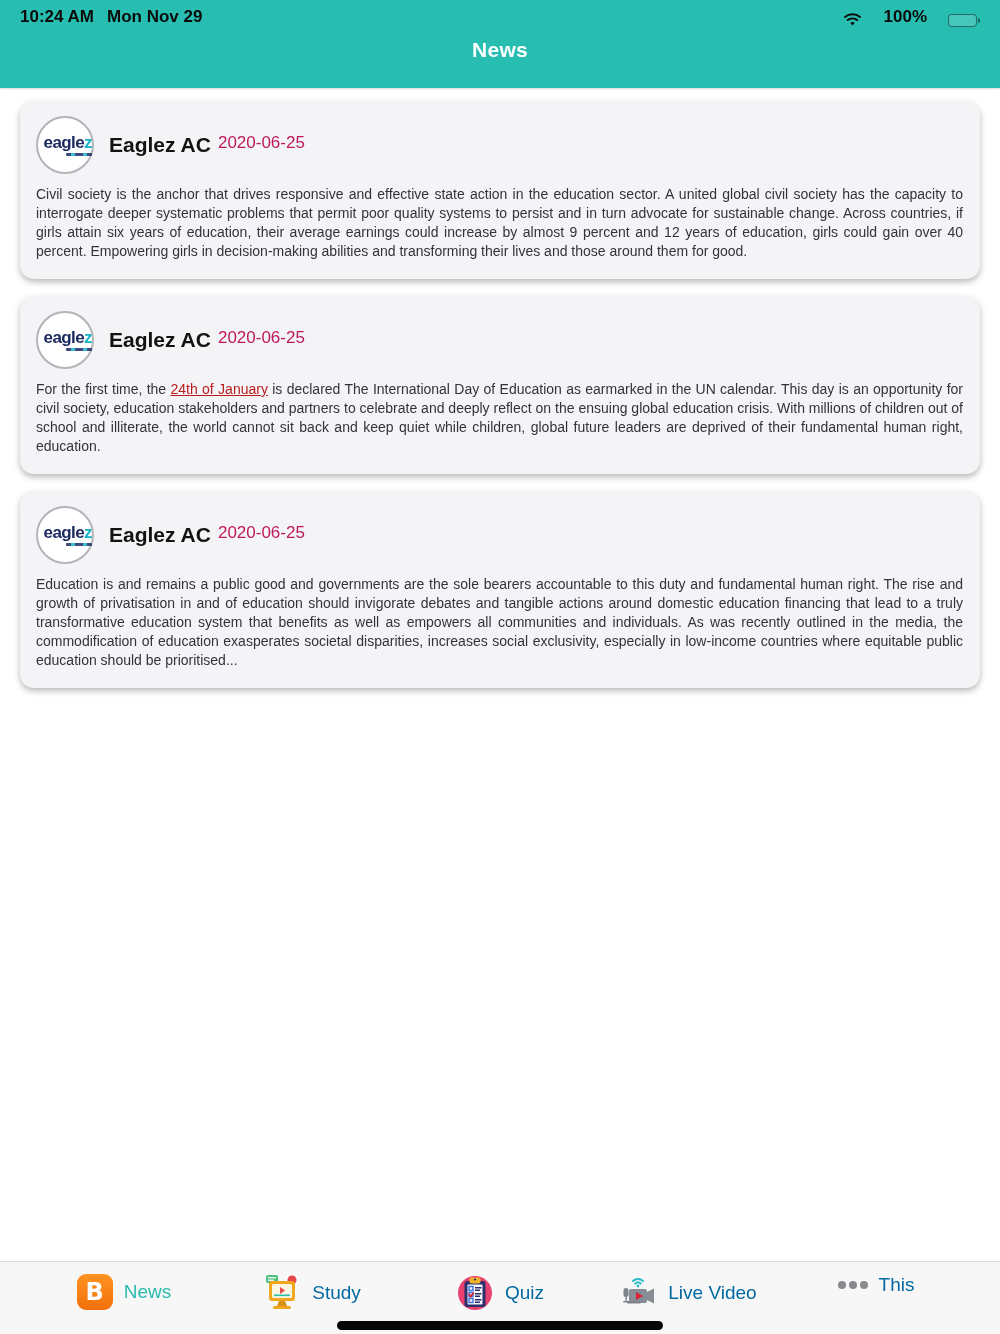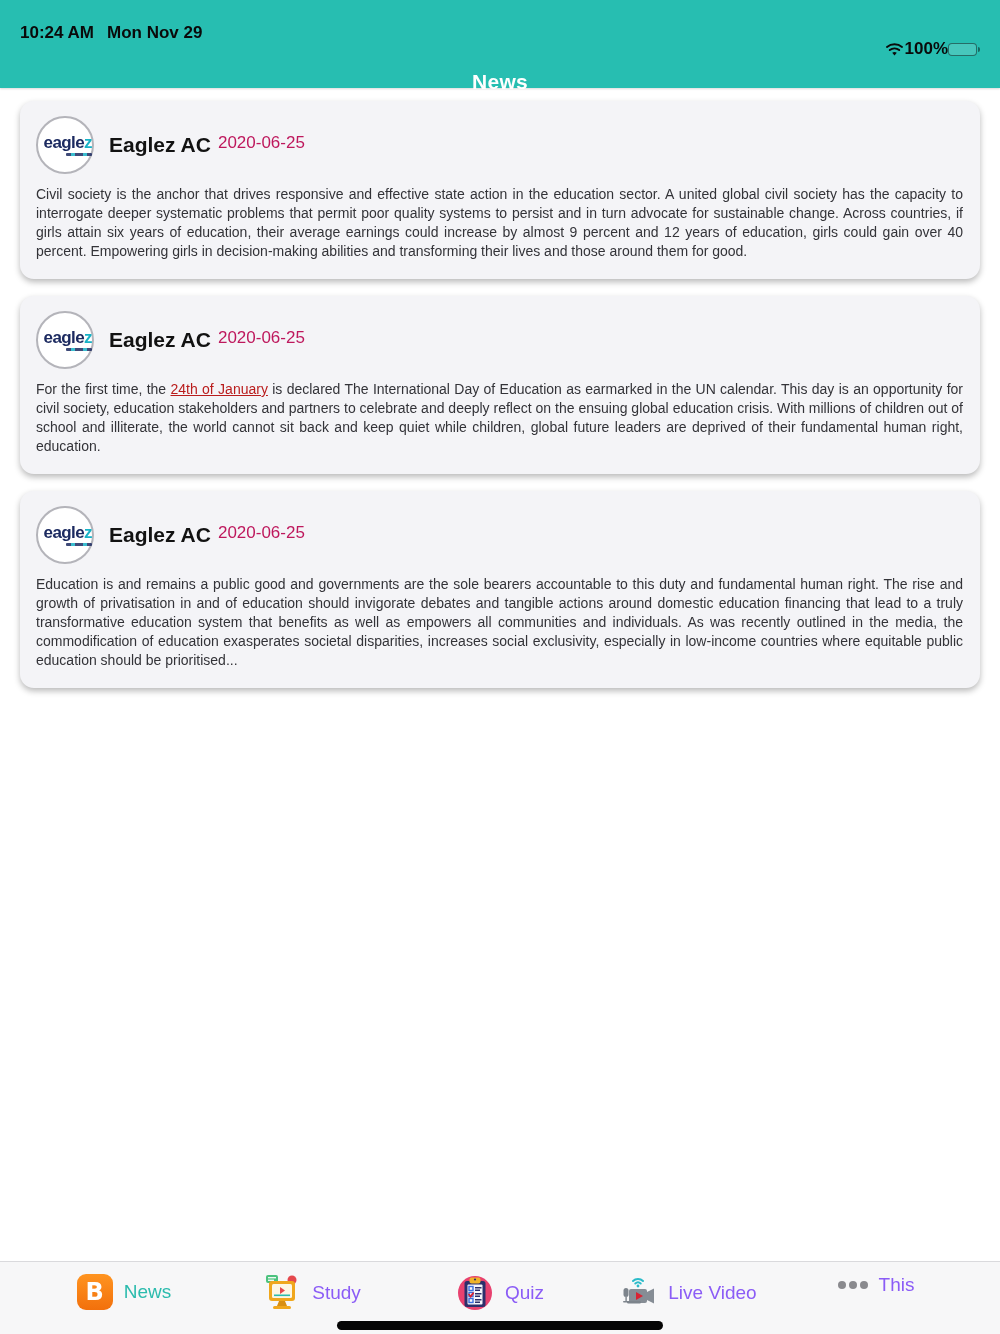--- a/index.html
+++ b/index.html
@@ -9,21 +9,21 @@
     background:#ffffff; font-family:"Liberation Sans", sans-serif;
     overflow:hidden;
   }
   
   .header { background:#27beb1; height:88px; box-shadow:0 1px 2px rgba(0,0,0,.15); }
   .statusbar {
     display:flex; justify-content:space-between; align-items:center;
     padding:7px 20px 0 20px; color:#0a0a0a; font-size:17px; font-weight:bold;
   }
   .sb-left { display:flex; gap:13px; }
-  .sb-right { display:flex; align-items:center; gap:0;margin-top:32px; }
+  .sb-right { display:flex; align-items:flex-end; gap:21px; }
   .wifi-icon { width:21px; height:16px; }
   .battery { display:flex; align-items:center; }
   .battery-body {
     width:29px; height:13px; border:1px solid rgba(0,0,0,.45); border-radius:4px;
     padding:1px; background:rgba(255,255,255,.15);
   }
   .battery-fill { width:100%; height:100%; background:#0a0a0a; border-radius:2px; }
   .battery-nub { width:2px; height:5px; background:rgba(0,0,0,.45); border-radius:0 2px 2px 0; margin-left:1px; }
   .header-title { text-align:center; color:#ffffff; font-size:21px; font-weight:bold; margin-top:11px; letter-spacing:.3px; }
   
@@ -54,21 +54,21 @@
   }
   .body .inline-link { text-decoration:underline; color:#b91c1c; }
   .body.clipped { max-height:104px; overflow:hidden; }
   
   .tabbar {
     position:absolute; left:0; right:0; bottom:0; height:73px;
     background:#f7f7f8; border-top:1px solid #dadadd;
     display:flex; align-items:flex-start; padding:12px 30px 0 30px;
   }
   .tab { flex:1; display:flex; align-items:center; justify-content:center; gap:11px; cursor:pointer; }
-  .tab-label { font-size:19px; color:#8b5cf6; }
+  .tab-label { font-size:19px; color:#0369a1; }
   .tab.active .tab-label { color:#2bbbad; }
   .icon-blogger {
     width:36px; height:36px; border-radius:9px;
     background:linear-gradient(180deg,#ff9420,#f2700c);
     color:#ffffff; display:flex; align-items:center; justify-content:center;
     font-size:24px; font-weight:bold; font-family:"DejaVu Sans", sans-serif;
   }
   .tab-svg { width:38px; height:38px; }
   .icon-more { display:flex; gap:3px; align-items:center; }
   .icon-more span { width:8px; height:8px; border-radius:50%; background:#8a8a8e; display:block; }

